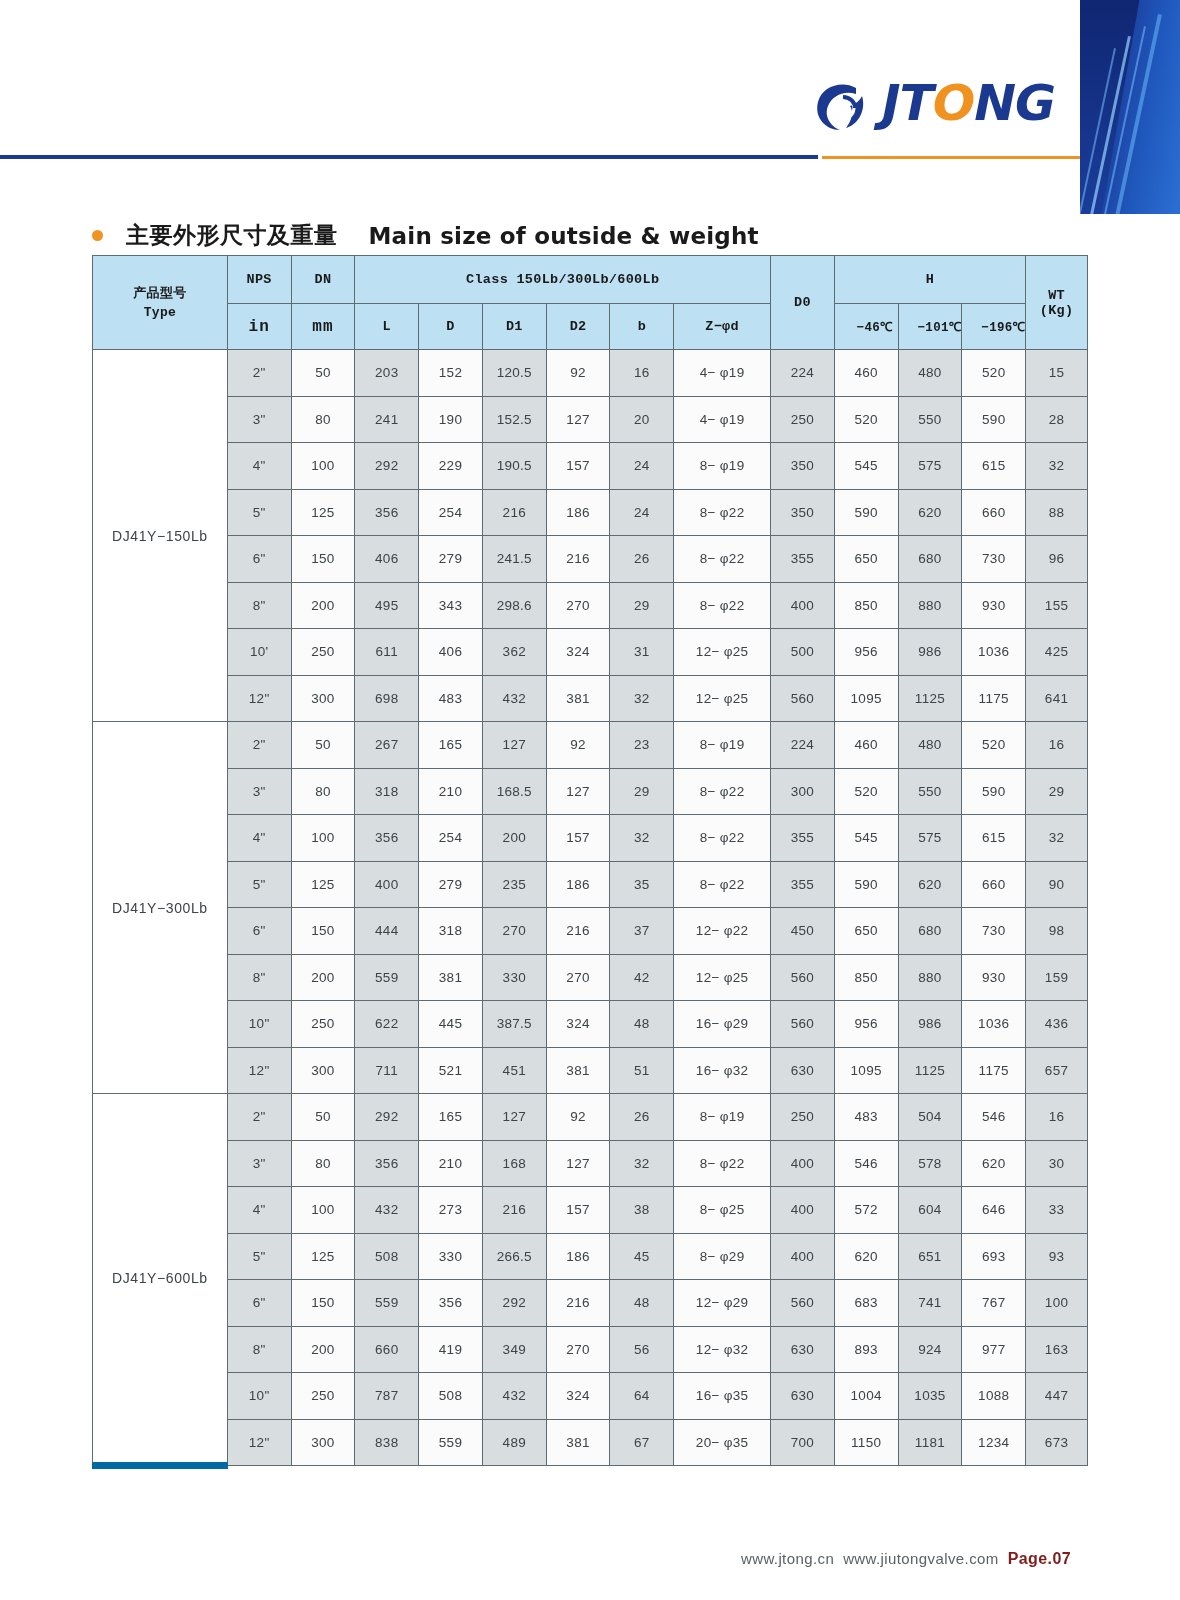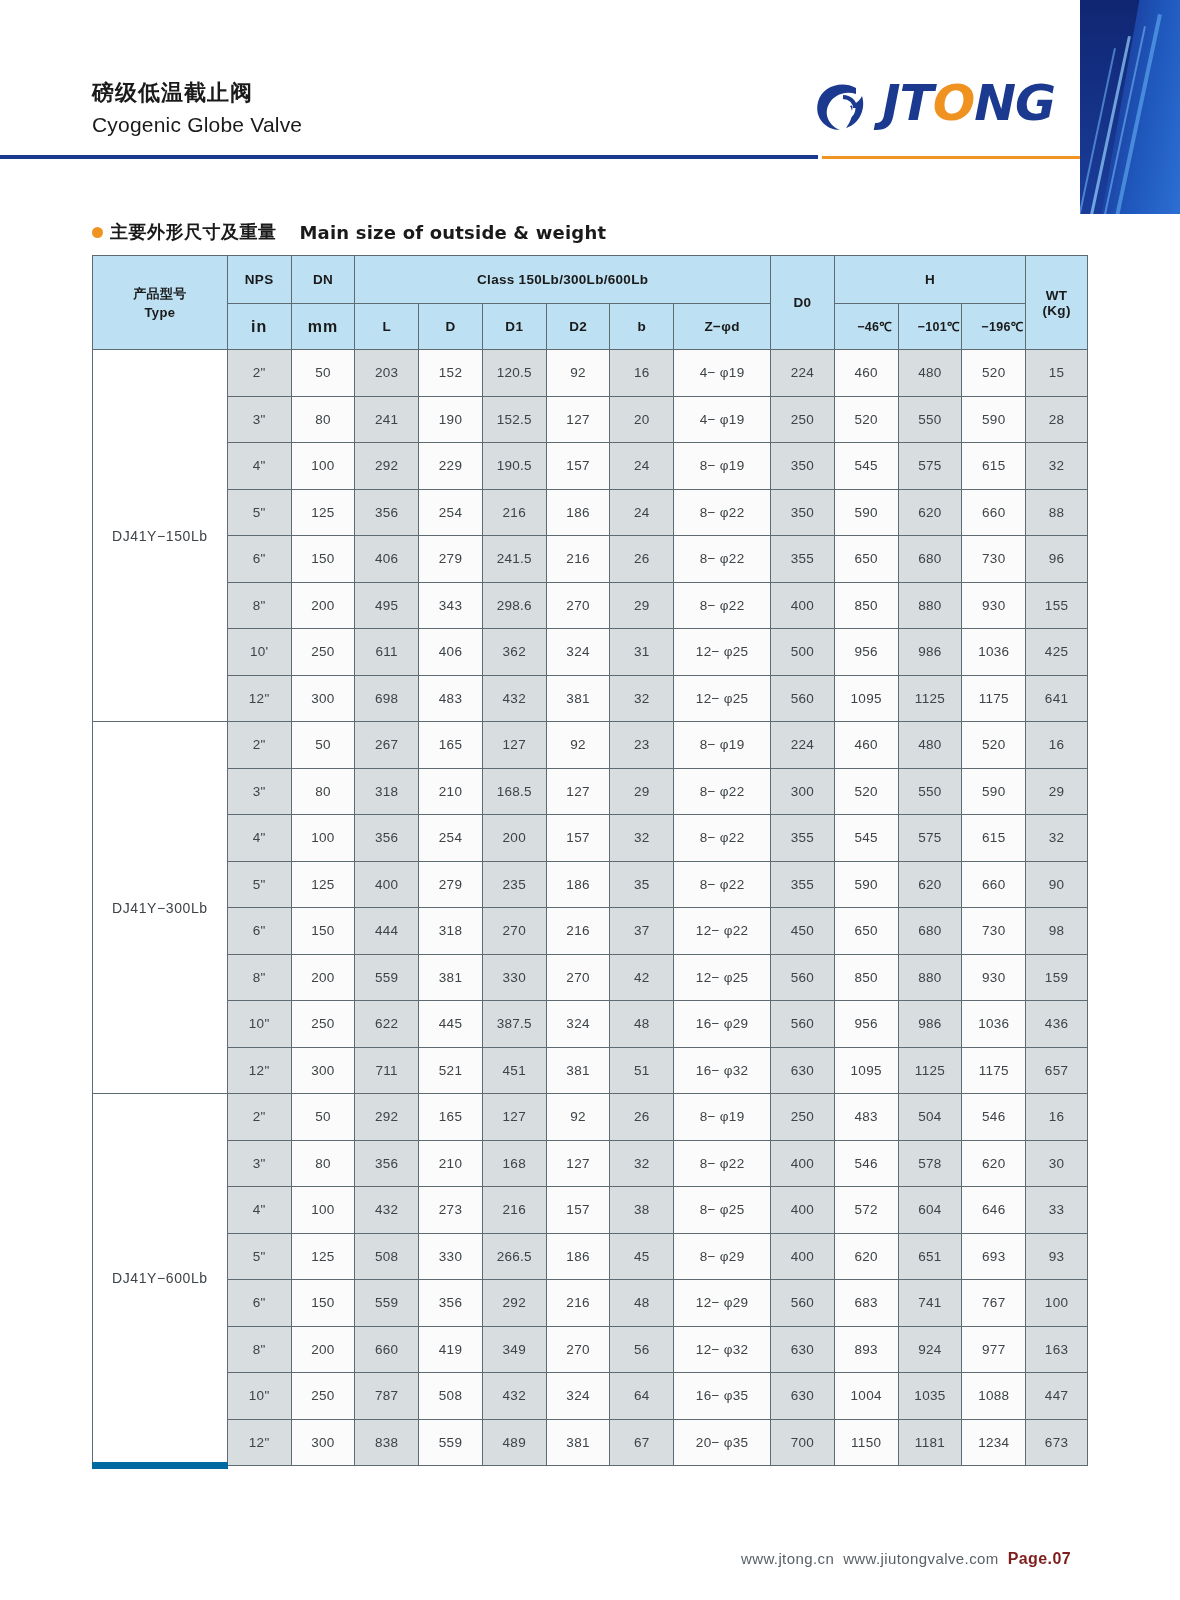--- a/index.html
+++ b/index.html
@@ -67,43 +67,43 @@
     background: #1b3a8f;
   }
   .rule-orange {
     position: absolute; left: 822px; top: 156px; width: 258px; height: 3px;
     background: #ef9421;
   }
 
   
   .section-title {
     position: absolute; left: 92px; top: 220px;
-    display: flex; align-items: center; gap: 7px;
-    font-size: 18px; font-weight: 700; color: #1a1a1a;
+    display: flex; align-items: center; gap: 23px;
+    font-size: 23px; font-weight: 700; color: #1a1a1a;
     font-family: "DejaVu Sans", "Liberation Sans", sans-serif;
   }
   .bullet { width: 11px; height: 11px; border-radius: 50%; background: #ef9421; display:inline-block; }
   .st-cn { letter-spacing: 0.5px; }
-  .st-en { letter-spacing: 0.2px; margin-left: 16px; }
+  .st-en { letter-spacing: 0.2px; margin-left: 8px; }
 
   
   .table-wrap { position: absolute; left: 92px; top: 255px; width: 996px; }
   table.spec {
     border-collapse: collapse; width: 996px;
     table-layout: fixed;
   }
   table.spec th, table.spec td {
     border: 1px solid #5f6b72;
     text-align: center; vertical-align: middle;
   }
   thead th {
     background: #bde0f2;
     color: #1a1a1a;
     font-size: 13.5px; font-weight: 700;
-    font-family: Liberation Sans, sans-serif;
+    font-family: Liberation Mono, monospace;
     letter-spacing: 0.3px;
     padding: 4px 2px;
   }
   thead th.type-head { font-size: 13px; line-height: 19px; }
   thead th.small { font-size: 12.5px; padding-left: 19px; }
   thead th.unit { font-size: 16px; font-weight: 700; letter-spacing: 1px; }
   .h-row1 th { height: 48px; }
   .h-row2 th { height: 46px; }
 
   tbody td {
@@ -140,24 +140,20 @@
     display: flex; align-items: baseline; gap: 9px;
   }
   .footer .pg { color: #7f1d1d; font-weight: 700; font-size: 16px; }
 </style>
 </head>
 <body>
 
 <div class="page">
 
   <div class="header">
-    <div class="header-titles">
-      <div class="title-cn">磅级低温截止阀</div>
-      <div class="title-en">Cyogenic Globe Valve</div>
-    </div>
 
     <div class="logo">
       <span class="logo-mark">
         <svg viewBox="0 0 62 58" width="62" height="58">
           <path d="M44 10 C30 2, 10 8, 6 24 C2 40, 14 52, 28 52 C18 48, 12 38, 16 28 C20 18, 32 12, 44 16 Z" fill="#1b3a8f"></path>
           <path d="M50 18 C54 30, 48 46, 34 50 C40 42, 42 34, 38 28 C44 26, 48 22, 50 18 Z" fill="#1b3a8f"></path>
           <circle cx="31" cy="30" r="11" fill="none" stroke="#ffffff" stroke-width="3"></circle>
           <path d="M31 19 C38 19, 43 24, 43 30" fill="none" stroke="#1b3a8f" stroke-width="4"></path>
         </svg>
       </span>

